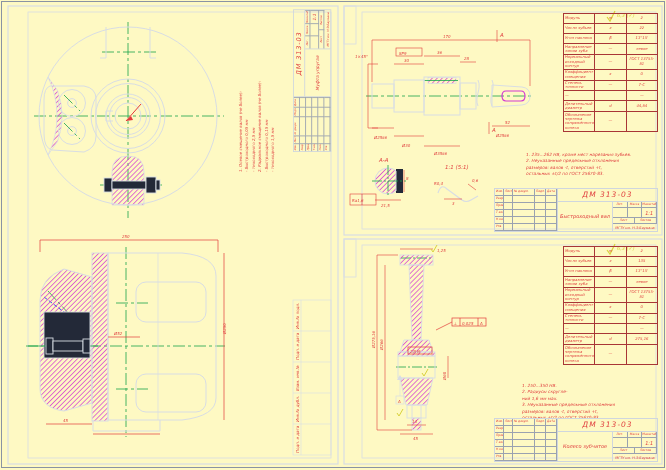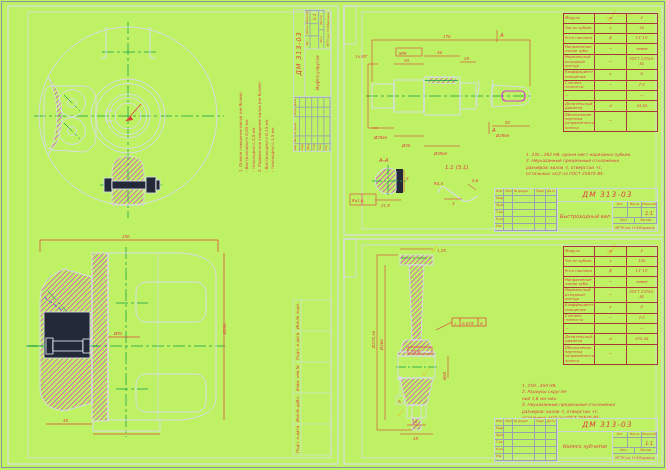--- a/index.html
+++ b/index.html
@@ -1,16 +1,16 @@
 <!DOCTYPE html>
 <html><head>
 <meta charset="utf-8">
 <style>
   html,body{margin:0;padding:0;background:#11141c;}
-  #canvas{position:relative;width:666px;height:470px;background:#bef264;overflow:hidden;
+  #canvas{position:relative;width:666px;height:470px;background:#fef9c3;overflow:hidden;
           font-family:"DejaVu Sans",sans-serif;}
   svg text{font-family:"DejaVu Sans",sans-serif;}
   .dimt{fill:#e04040;font-size:4px;font-style:italic;}
   .lblt{fill:#e04040;font-size:5.5px;font-style:italic;}
   .yel{fill:#d9d23c;font-size:5px;font-style:italic;}
   .notes{position:absolute;color:#e04040;font-size:4.3px;line-height:1.5;font-style:italic;}
   .notes div{white-space:nowrap;}
   .rotwrap{position:absolute;transform-origin:0 0;transform:rotate(-90deg);}
   
   .stamp{position:absolute;width:164px;height:44px;border:1px solid #cfd6de;display:flex;

